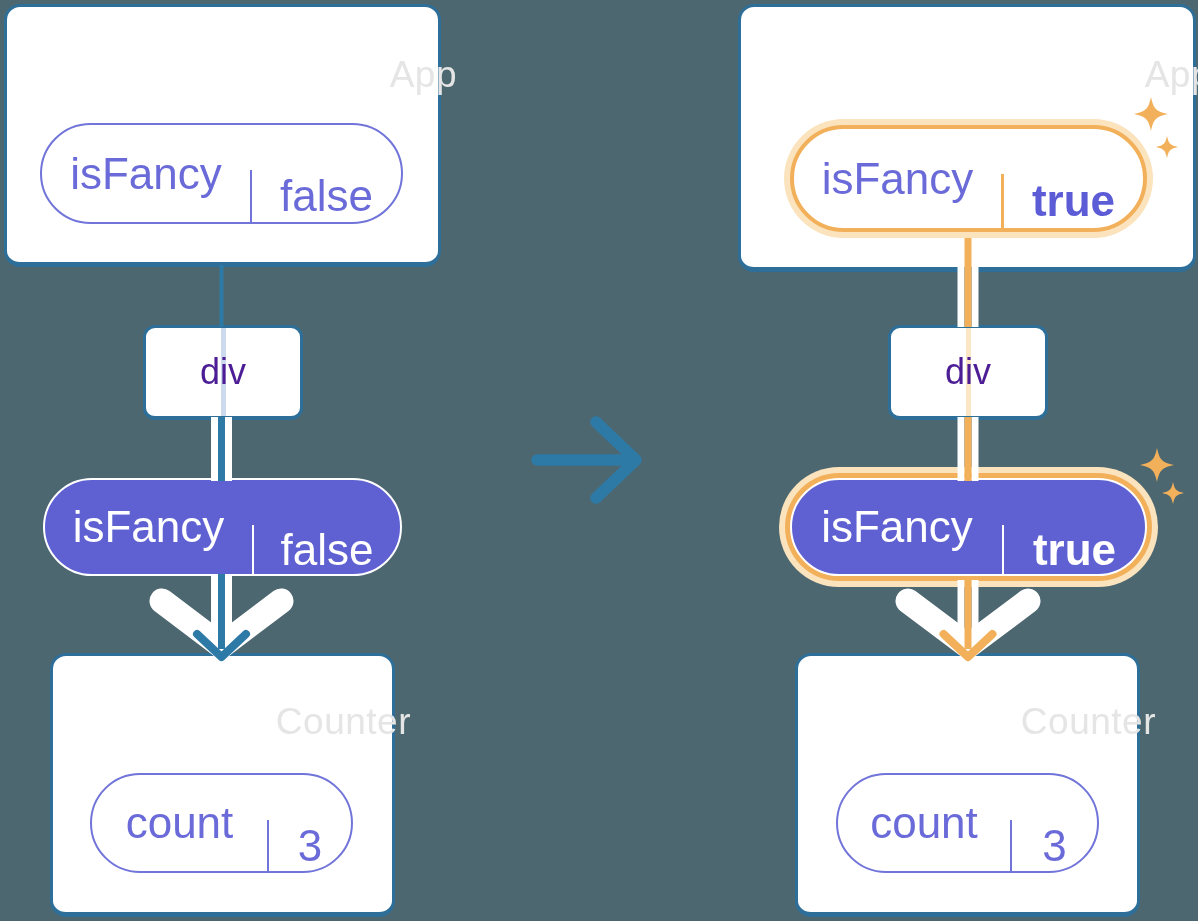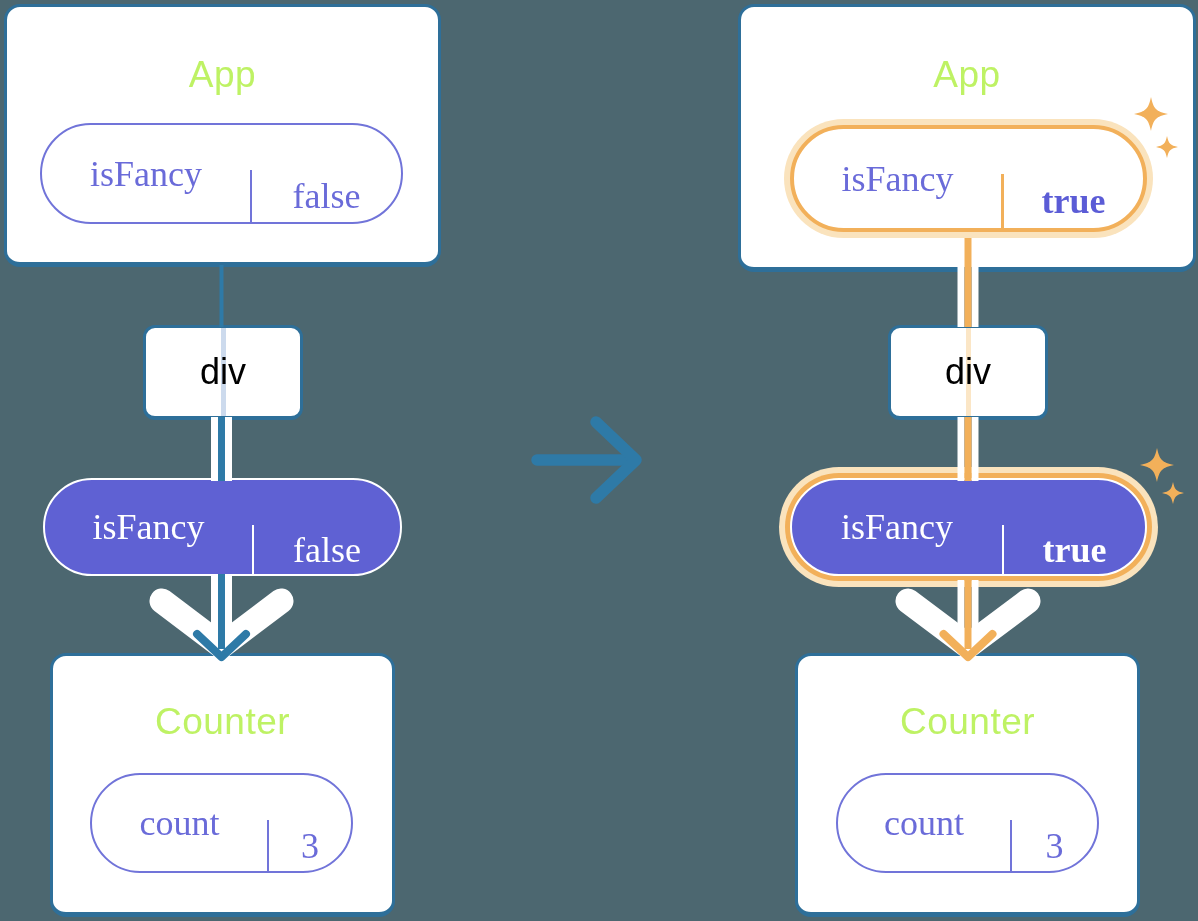--- a/index.html
+++ b/index.html
@@ -6,37 +6,37 @@
   .stage {
     position:relative; width:1198px; height:921px; overflow:hidden;
     background:#4C6770;
     font-family:"Liberation Sans", sans-serif;
   }
   .card {
     position:absolute; background:#fff; box-sizing:border-box;
     border:3px solid #2E6F99; border-bottom-width:5px; border-radius:16px;
   }
   .card-title {
-    position:absolute; text-align:center; font-size:37px; line-height:42px;
-    color:#bef264; letter-spacing:0.5px;
+    position:absolute; text-align:right; font-size:37px; line-height:42px;
+    color:#e5e5e5; letter-spacing:0.5px;margin-left:16px;
   }
   .node {
     position:absolute; background:#fff; box-sizing:border-box;
     border:3px solid #2E6F99; border-bottom-width:4px; border-radius:12px;
     display:flex; align-items:center; justify-content:center;
-    font-size:36px; color:#000000;
+    font-size:36px; color:#4c1d95;
   }
   .node .thread { position:absolute; top:0; bottom:0; left:50%; width:5px; margin-left:-2.5px; }
   .thread-blue   { background:#CCDAED; }
   .thread-orange { background:#FBE6C6; }
   .node .node-label { position:relative; z-index:1; }
 
   .pill {
     position:absolute; display:flex; box-sizing:border-box; align-items:stretch;
-    border-radius:60px; font-size:36px;font-family:Liberation Serif, serif;
+    border-radius:60px; font-size:44px;
   }
   .pill .cell { display:flex; align-items:center; justify-content:center; box-sizing:border-box; }
   .pill .cell-value { flex:1;margin-top:45px; }
 
   .pill-outline { background:#fff; border:2.5px solid #7174D9; color:#6A6BD9; }
   .pill-outline .cell-value { border-left:2.5px solid #7174D9; }
 
   .pill-purple { background:#5F61D3; border:2.5px solid #fff; color:#fff; }
   .pill-purple .cell-value { border-left:2.5px solid #fff; }
 

